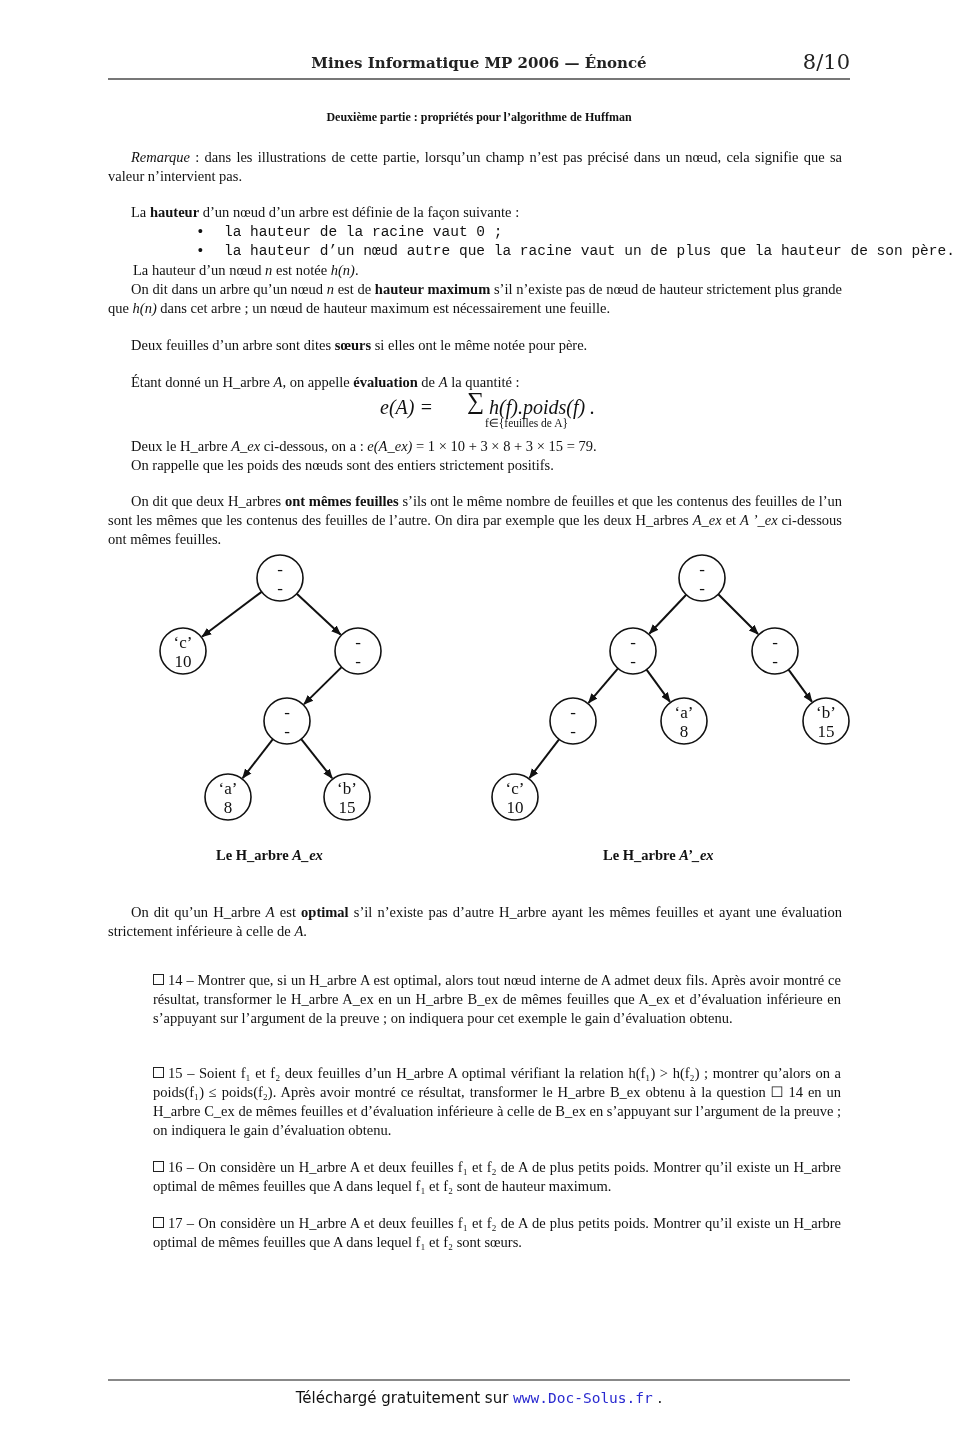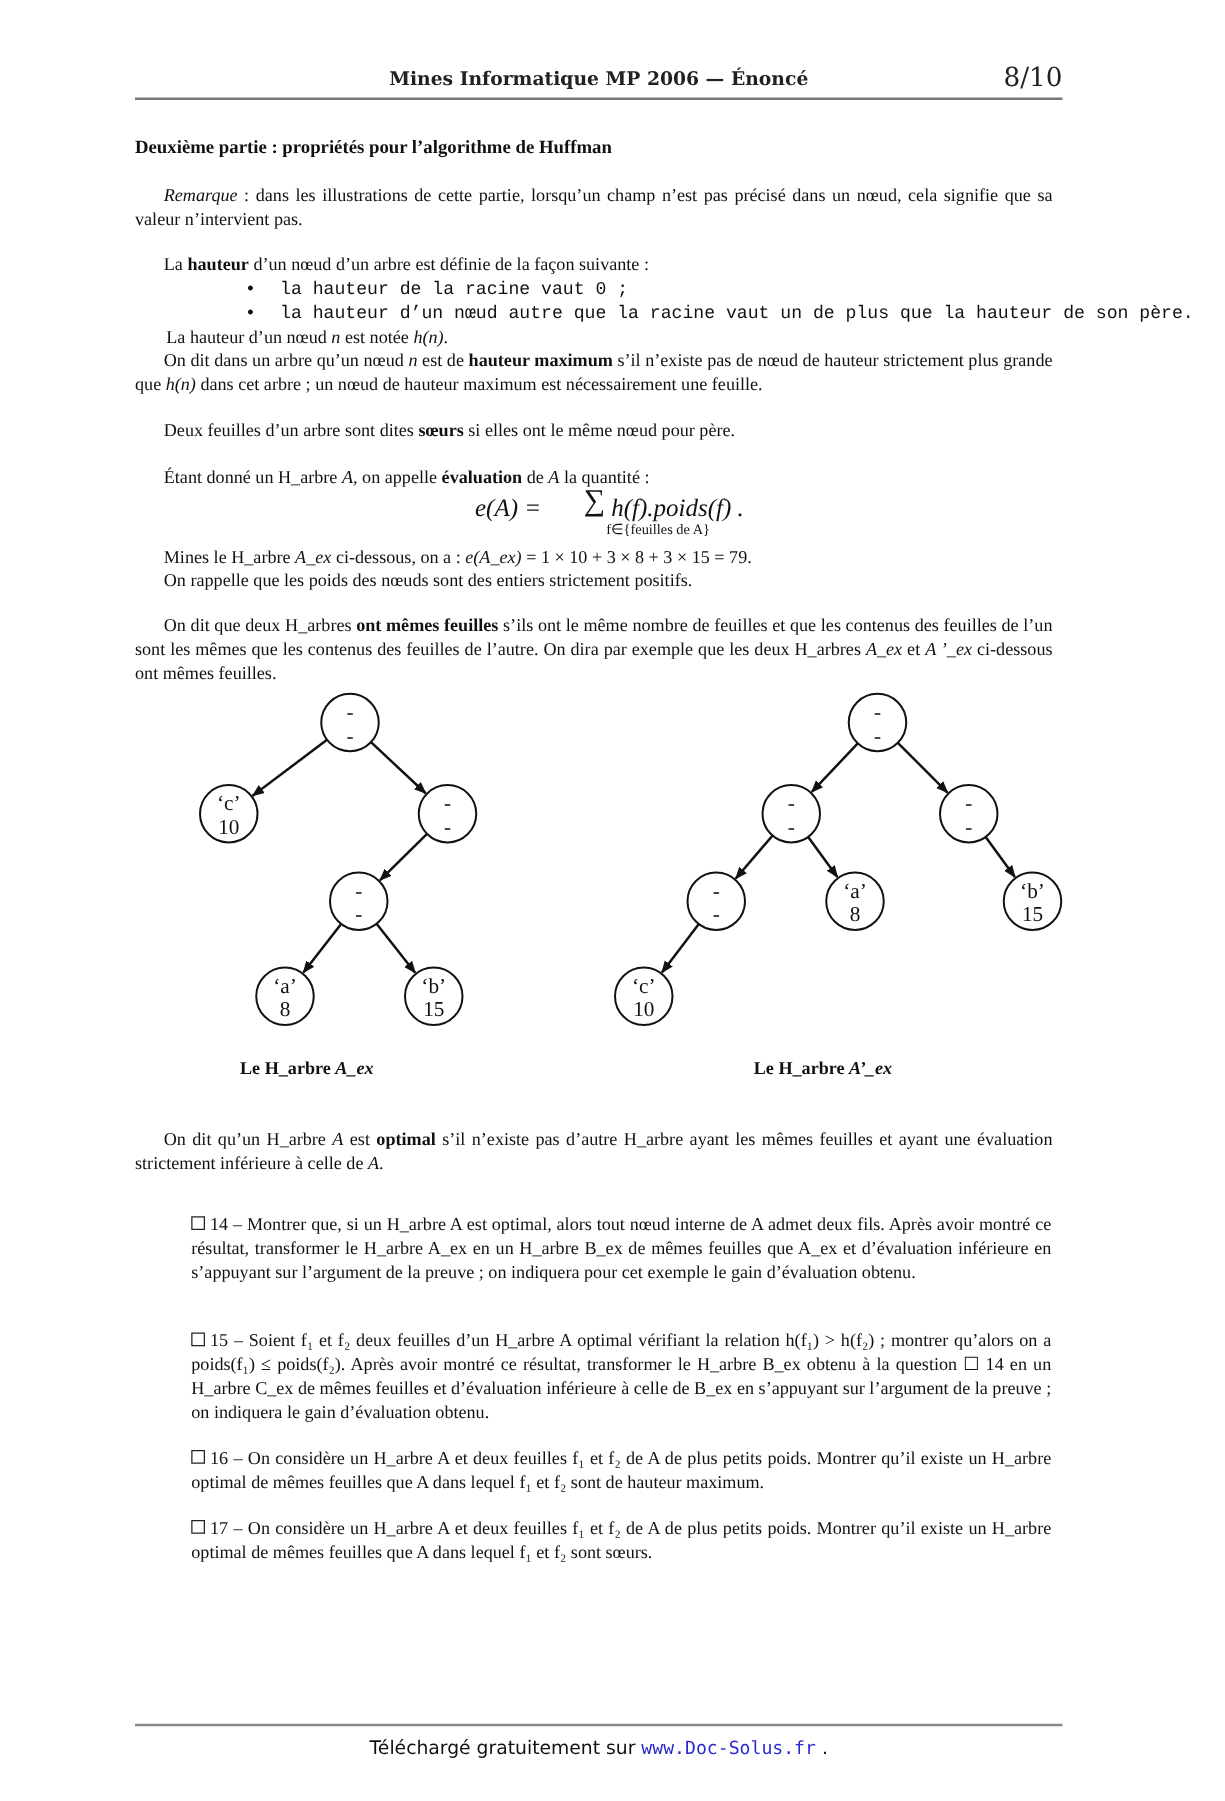--- a/index.html
+++ b/index.html
@@ -4,22 +4,22 @@
 <style>
   html, body { margin:0; padding:0; background:#ffffff; }
   body { width:980px; height:1441px; position:relative; overflow:hidden;
          font-family:"Liberation Serif", serif; color:#111; }
   .page-header { position:absolute; left:108px; top:52px; width:742px; height:26px; }
   .header-title { position:absolute; left:0; right:0; top:2px; text-align:center;
                   font-family:"DejaVu Serif", serif; font-size:15px; color:#222;font-weight:bold; }
   .header-page { position:absolute; right:0; top:-2px; font-family:"DejaVu Serif", serif;
                  font-size:21px; color:#222; }
   .header-rule { position:absolute; left:108px; top:78px; width:742px; height:2px; background:#777; }
-  .section-title { position:absolute; left:108px; width:742px; top:110px; text-align:left;
-                   font-weight:bold; font-size:15px; }
+  .section-title { position:absolute; left:108px; width:742px; top:110px; text-align:center;
+                   font-weight:bold; font-size:12px; }
   .para { position:absolute; left:108px; width:734px; font-size:14.5px; line-height:19px;
           text-align:justify; }
   .para .indent { display:inline-block; width:23px; }
   .bul { position:absolute; left:196px; font-size:14.5px; line-height:19px;font-family:Liberation Mono, monospace; }
   .bul .dot { display:inline-block; width:28px; }
   .formula { position:absolute; left:380px; top:396px; font-size:20px; }
   .formula-sub { position:absolute; left:485px; top:416px; font-size:11.5px; }
   .sigma { position:absolute; left:467px; top:389px; font-size:24px; line-height:24px; }
   .q { position:absolute; left:153px; width:688px; font-size:14.5px; line-height:19px; text-align:justify;margin-top:13px; }
   .box { display:inline-block; width:9px; height:9px; border:1px solid #222; margin-right:4px;
@@ -53,34 +53,34 @@
 <div class="bul" style="top:223px"><span class="dot">•</span><span>la hauteur de la racine vaut 0 ;</span></div>
 <div class="bul" style="top:242px"><span class="dot">•</span><span>la hauteur d’un nœud autre que la racine vaut un de plus que la hauteur de son père.</span></div>
 <div class="para" style="top:261px; left:133px; width:709px">
   <span>La hauteur d’un nœud </span><i>n</i><span> est notée </span><i>h(n)</i><span>.</span>
 </div>
 <div class="para" style="top:280px">
   <span class="indent"></span><span>On dit dans un arbre qu’un nœud </span><i>n</i><span> est de </span><b>hauteur maximum</b><span> s’il n’existe pas de nœud de hauteur strictement plus grande que </span><i>h(n)</i><span> dans cet arbre ; un nœud de hauteur maximum est nécessairement une feuille.</span>
 </div>
 
 <div class="para" style="top:336px">
-  <span class="indent"></span><span>Deux feuilles d’un arbre sont dites </span><b>sœurs</b><span> si elles ont le même nœud pour père.</span>
+  <span class="indent"></span><span>Deux feuilles d’un arbre sont dites </span><b>sœurs</b><span> si elles ont le même notée pour père.</span>
 </div>
 
 <div class="para" style="top:373px">
   <span class="indent"></span><span>Étant donné un H_arbre </span><i>A</i><span>, on appelle </span><b>évaluation</b><span> de </span><i>A</i><span> la quantité :</span>
 </div>
 <div>
   <i class="formula">e(A) =</i>
   <span class="sigma">∑</span>
   <i class="formula" style="left:489px">h(f).poids(f) .</i>
   <span class="formula-sub">f∈{feuilles de A}</span>
 </div>
 <div class="para" style="top:437px; left:131px; width:711px">
-  <span>Mines le H_arbre </span><i>A_ex</i><span> ci-dessous, on a : </span><i>e(A_ex)</i><span> = 1 × 10 + 3 × 8 + 3 × 15 = 79.</span>
+  <span>Deux le H_arbre </span><i>A_ex</i><span> ci-dessous, on a : </span><i>e(A_ex)</i><span> = 1 × 10 + 3 × 8 + 3 × 15 = 79.</span>
 </div>
 <div class="para" style="top:456px; left:131px; width:711px">On rappelle que les poids des nœuds sont des entiers strictement positifs.</div>
 
 <div class="para" style="top:492px">
   <span class="indent"></span><span>On dit que deux H_arbres </span><b>ont mêmes feuilles</b><span> s’ils ont le même nombre de feuilles et que les contenus des feuilles de l’un sont les mêmes que les contenus des feuilles de l’autre. On dira par exemple que les deux H_arbres </span><i>A_ex</i><span> et </span><i>A ’_ex</i><span> ci-dessous ont mêmes feuilles.</span>
 </div>
 
 <svg class="tree" width="980" height="880">
   <defs>
     <marker id="arr" markerWidth="10" markerHeight="10" refX="9" refY="5" orient="auto" markerUnits="userSpaceOnUse">
@@ -166,21 +166,21 @@
         <text x="826" y="737" text-anchor="middle">15</text>
       </g>
       <g>
         <circle cx="515" cy="797" r="23" fill="#fff" stroke="#111" stroke-width="1.6"></circle>
         <text x="515" y="794" text-anchor="middle">‘c’</text>
         <text x="515" y="813" text-anchor="middle">10</text>
       </g>
     </g>
 </svg>
 
-<div class="caption" style="left:192px; top:847px">
+<div class="caption" style="left:216px; top:847px">
   <span>Le H_arbre </span><i>A_ex</i>
 </div>
 <div class="caption" style="left:603px; top:847px">
   <span>Le H_arbre </span><i>A’_ex</i>
 </div>
 
 <div class="para" style="top:903px">
   <span class="indent"></span><span>On dit qu’un H_arbre </span><i>A</i><span> est </span><b>optimal</b><span> s’il n’existe pas d’autre H_arbre ayant les mêmes feuilles et ayant une évaluation strictement inférieure à celle de </span><i>A</i><span>.</span>
 </div>
 

